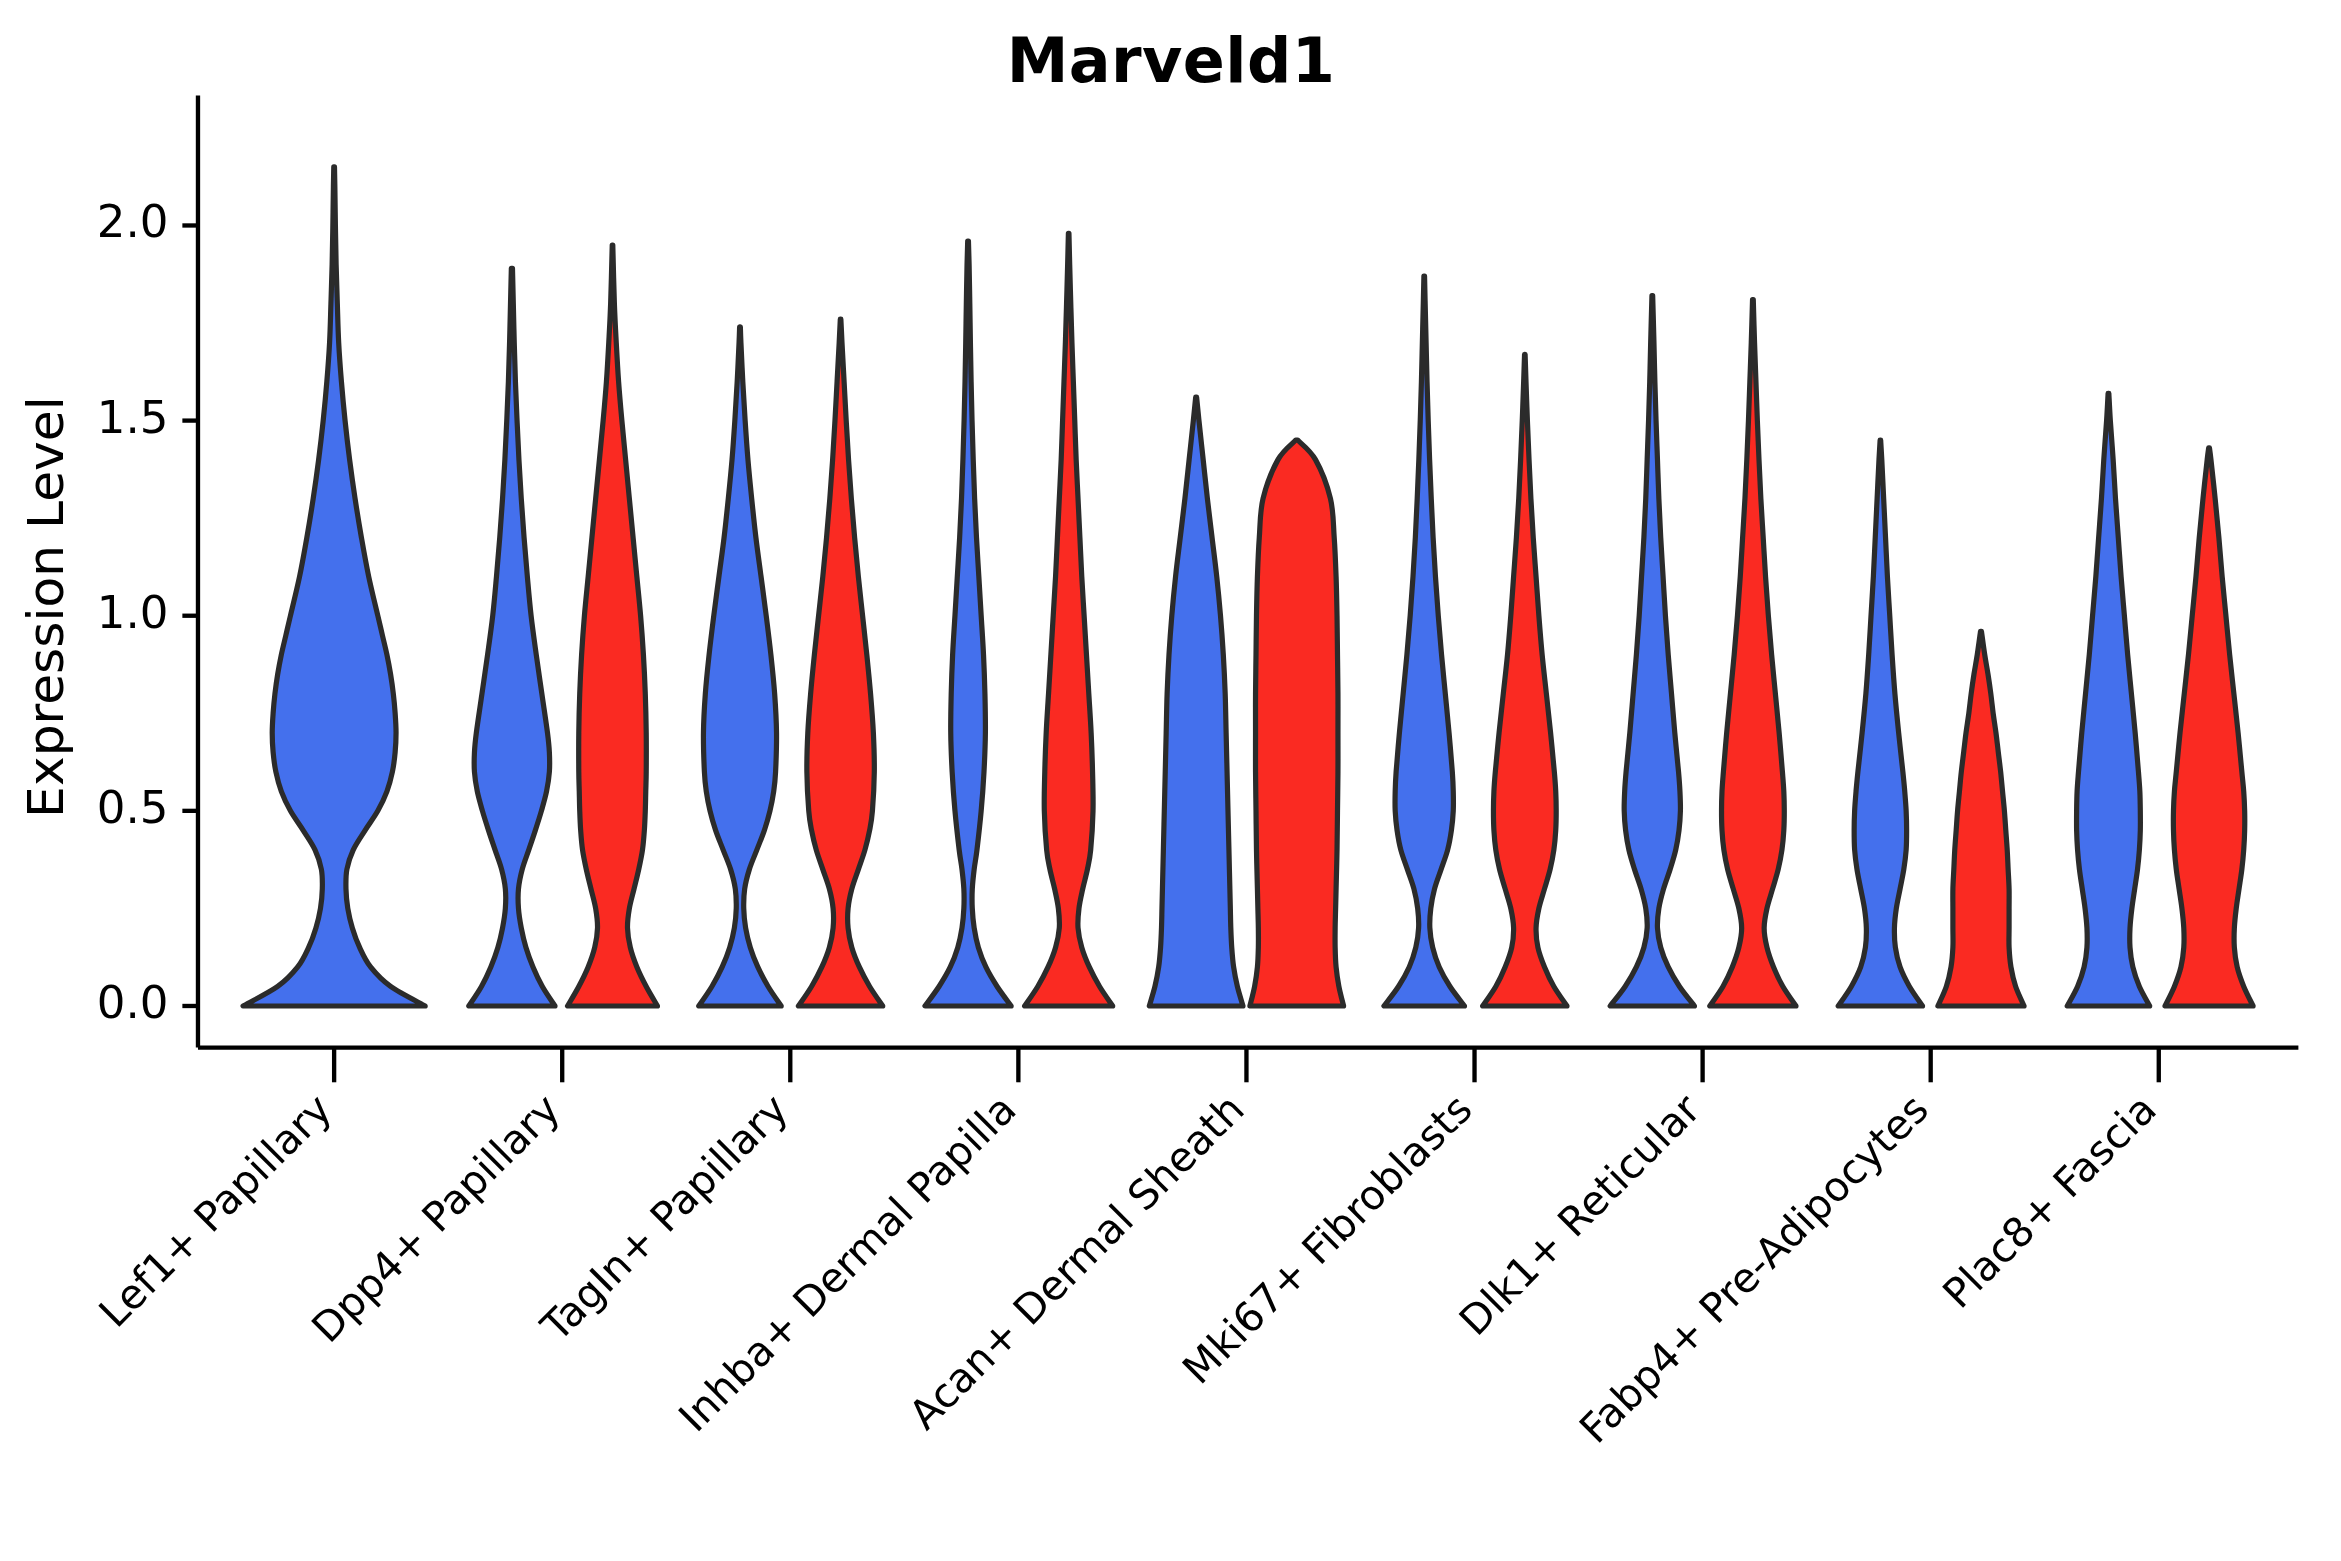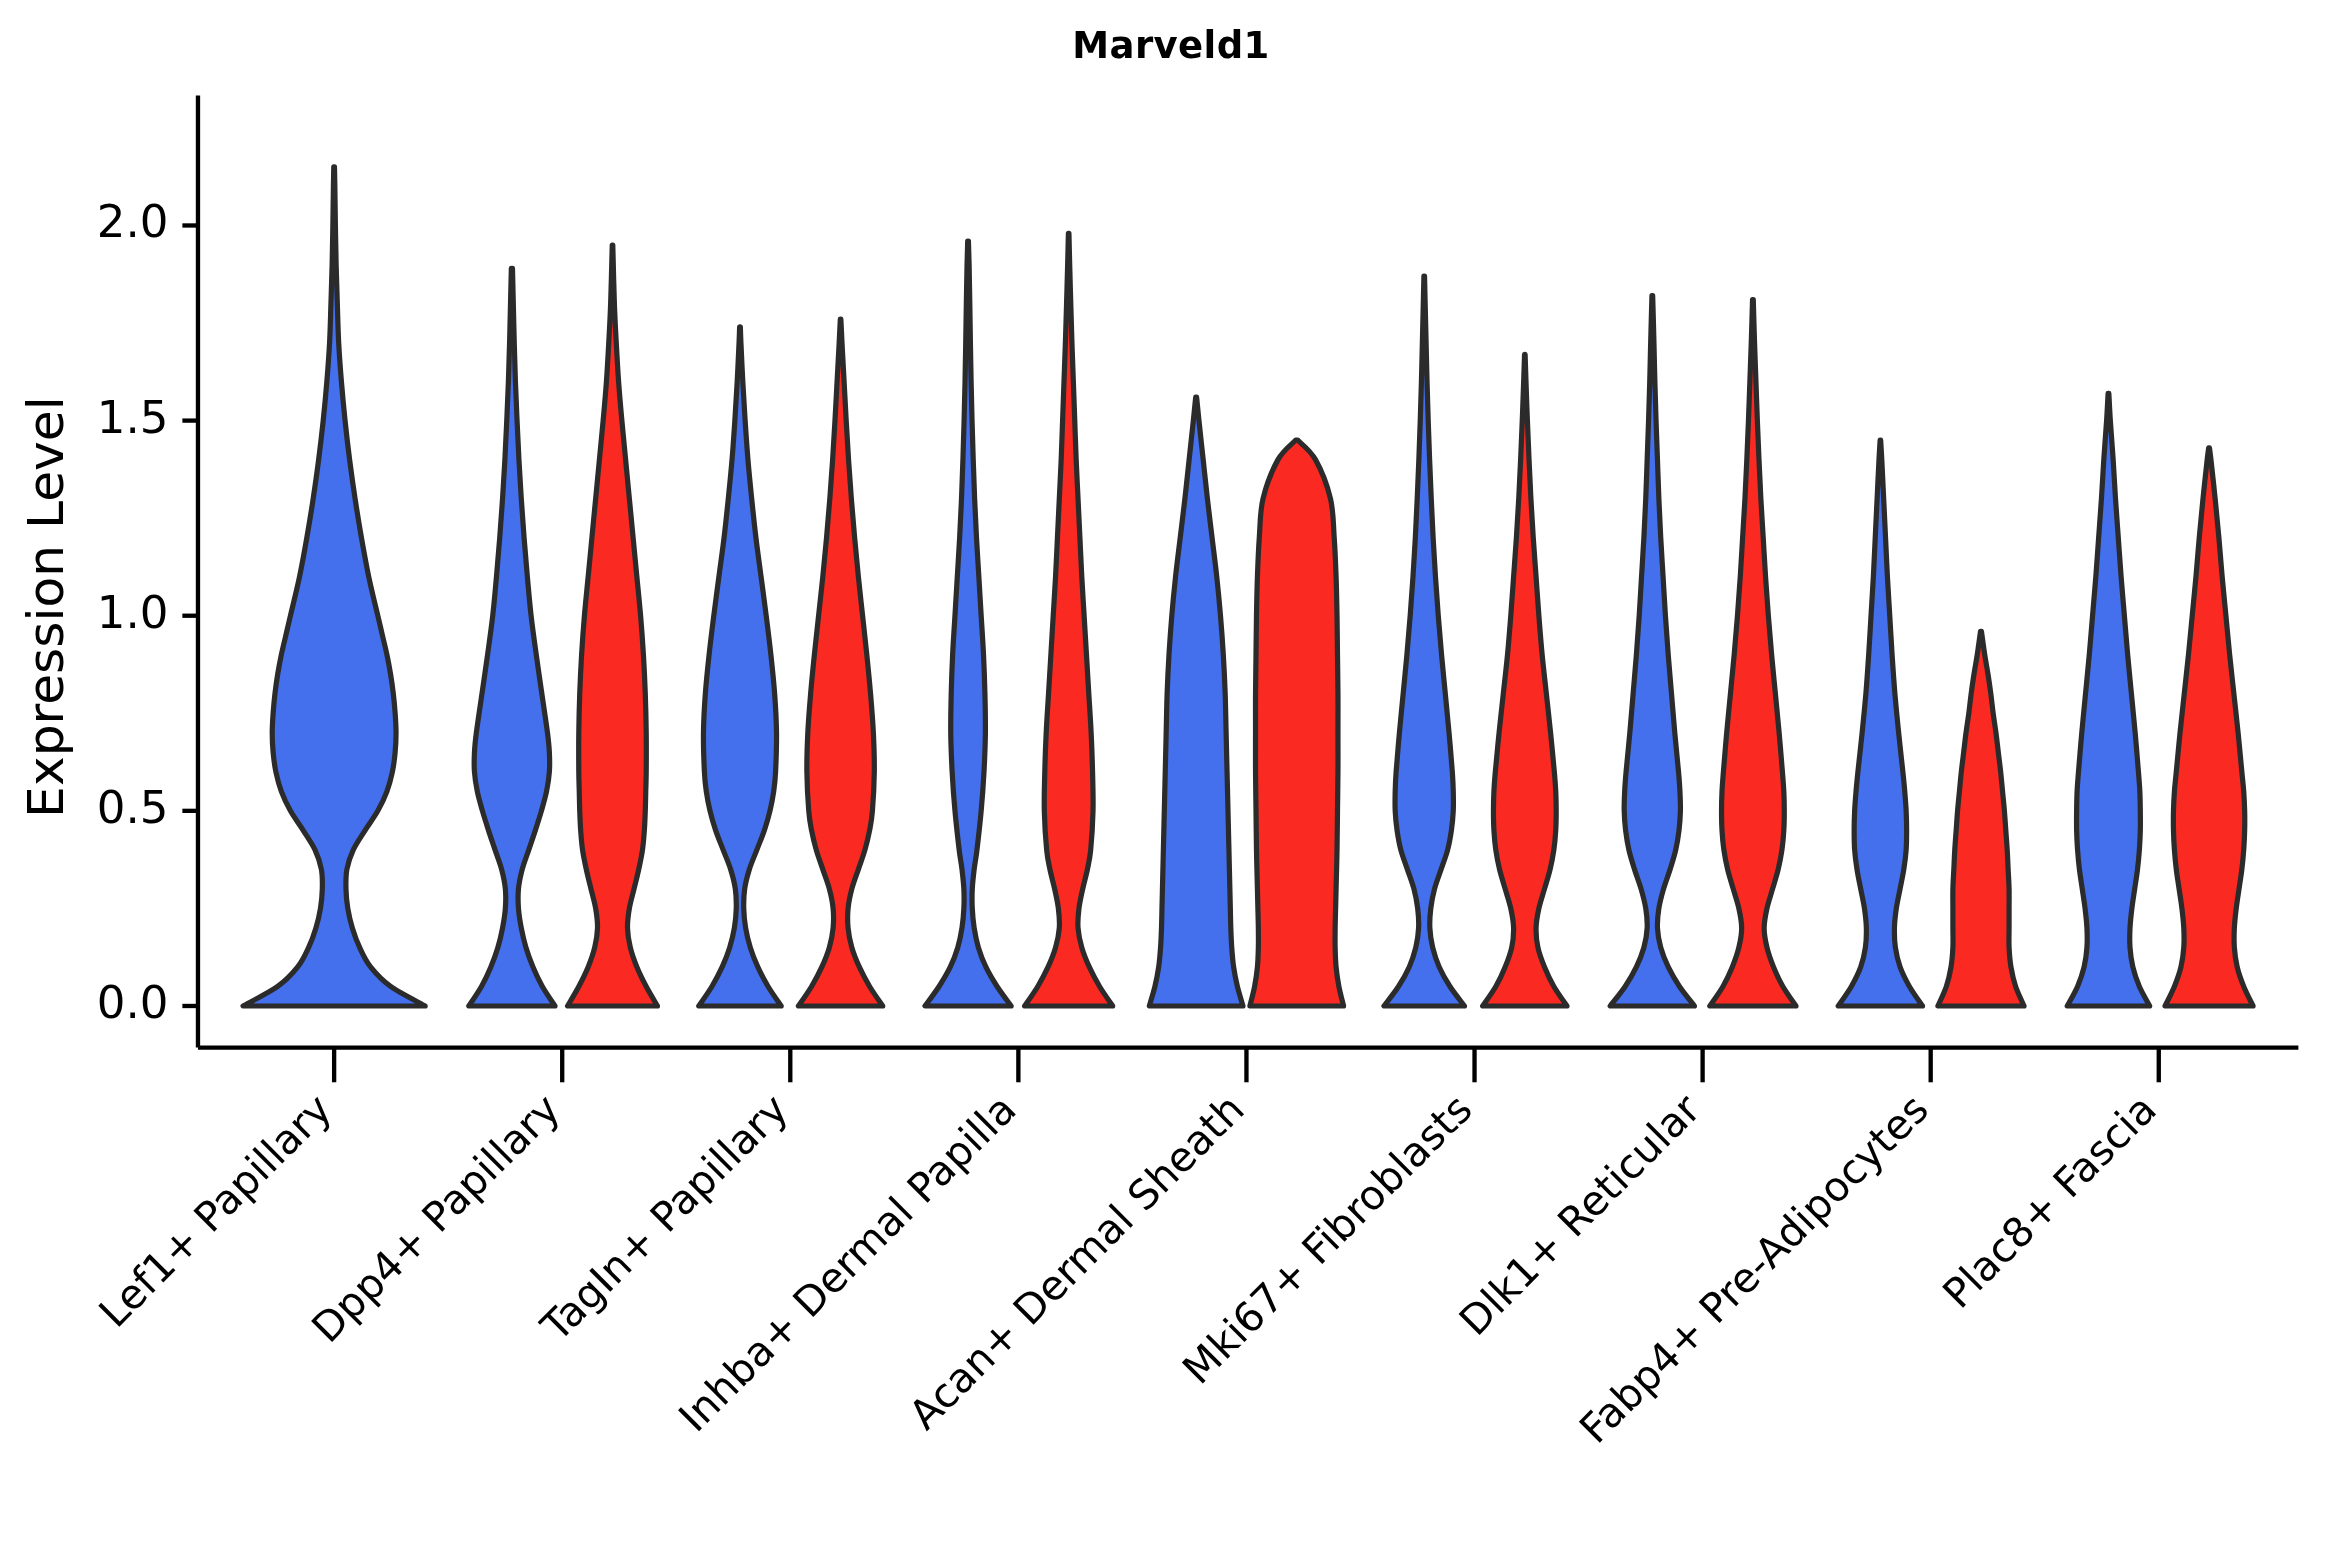--- a/index.html
+++ b/index.html
@@ -1,20 +1,20 @@
 <!DOCTYPE html>
 <html style="font-size:14px"><head>
 <meta charset="utf-8">
 <style>
   html,body{margin:0;padding:0;background:#ffffff;}
   body{width:2342px;height:1561px;font-family:"DejaVu Sans","Liberation Sans",sans-serif;}
   #root{position:relative;width:2342px;height:1561px;background:#ffffff;overflow:hidden;}
   #plot-title{
     position:absolute;left:0;top:24px;width:2342px;text-align:center;
-    font-size:37px;font-weight:bold;color:#000;letter-spacing:0.4px;
+    font-size:62px;font-weight:bold;color:#000;letter-spacing:0.4px;
   }
   #chart-svg{position:absolute;left:0;top:0;width:2342px;height:1561px;}
   .axis-line{stroke:#000;stroke-width:5;fill:none;stroke-linecap:butt;}
   .tick-line{stroke:#000;stroke-width:5;fill:none;}
   .tick-label{font-family:"DejaVu Sans","Liberation Sans",sans-serif;font-size:52px;fill:#000;}
   .ytick-label{text-anchor:end;dominant-baseline:middle;}
   .xtick-label{font-family:"DejaVu Sans","Liberation Sans",sans-serif;font-size:47px;fill:#000;text-anchor:end;}
   .axis-title{font-family:"DejaVu Sans","Liberation Sans",sans-serif;font-size:58px;fill:#000;text-anchor:middle;}
   .violin{stroke:#2b2b2b;stroke-width:6;stroke-linejoin:round;}
 </style>

